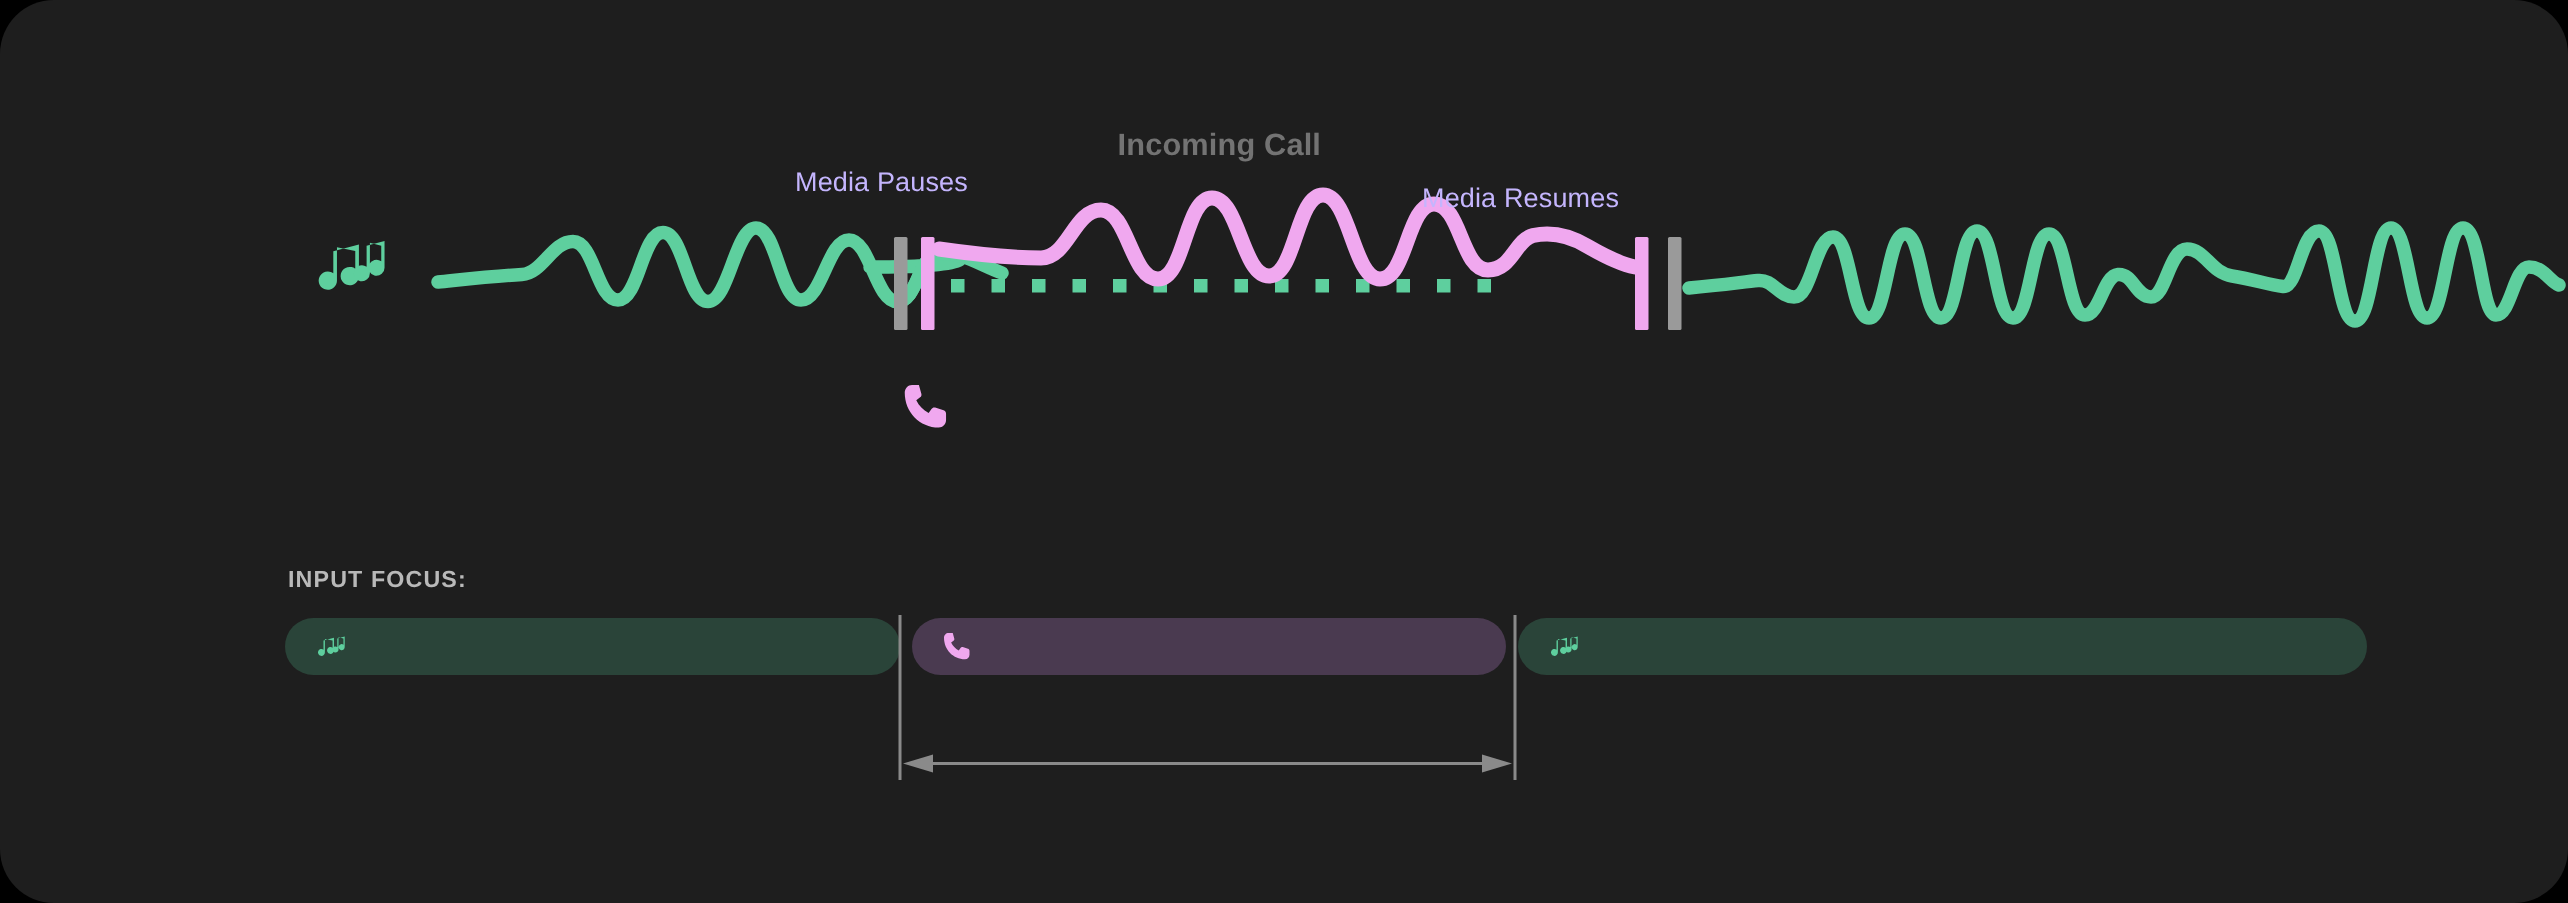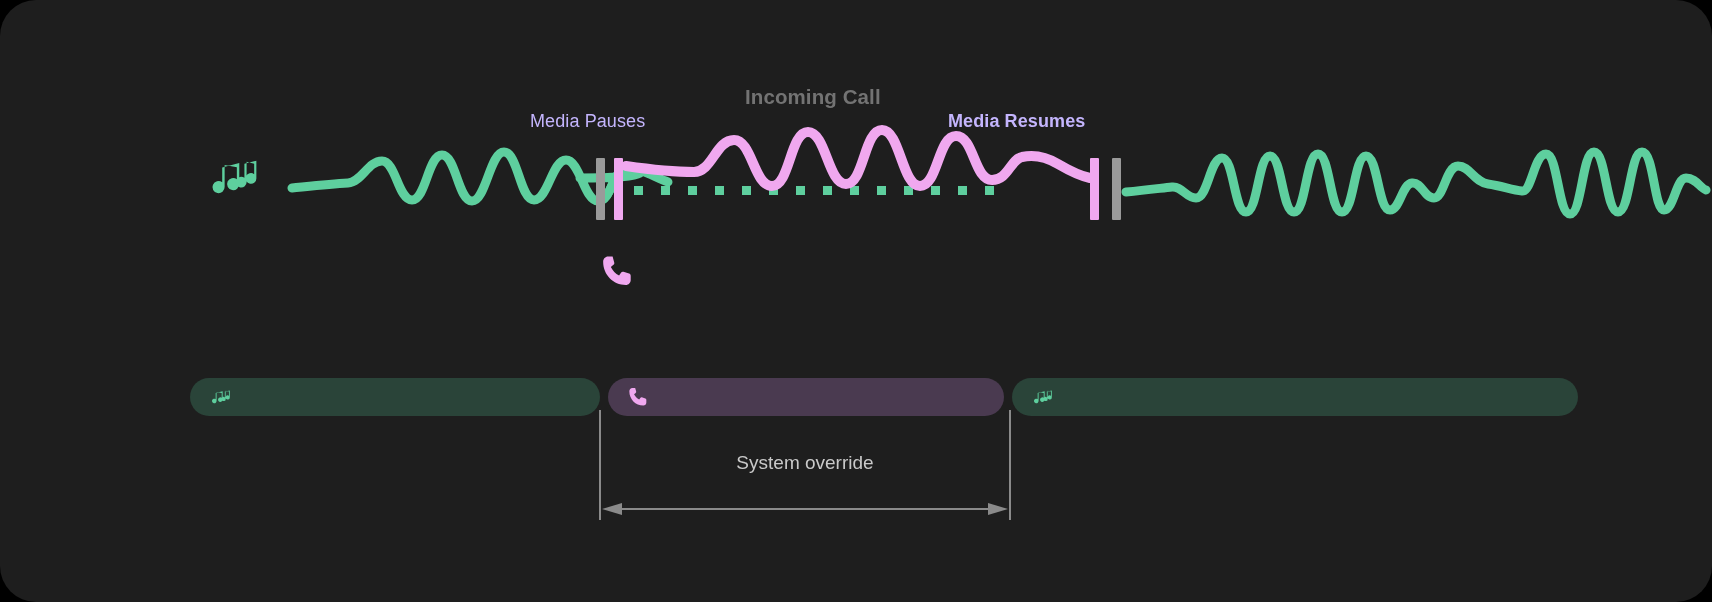--- a/index.html
+++ b/index.html
@@ -55,21 +55,21 @@
     color: #c4b5fd;
     font-weight: 400;
   }
   .lbl-call {
     font-size: 20.5px;
     color: #737373;
     font-weight: 600;
   }
   #label-media-pauses  { left: 530px; top: 111px; }
   #label-incoming-call { left: 745px; top: 85px; }
-  #label-media-resumes { left: 948px; top: 111px; font-weight: bold; }
+  #label-media-resumes { left: 948px; top: 122px; }
 
   
   .focus-block {
     position: absolute;
     left: 190px;
     top: 378px;
     width: 1400px;
   }
   .focus-title {
     font-size: 15.5px;
@@ -215,20 +215,21 @@
           <path d="M5.2 1.2 C 3.2 1.2 1.6 2.9 1.6 5.0 C 1.6 14.6 9.0 22.2 18.4 22.2 C 20.4 22.2 22.0 20.6 22.0 18.5 L22.0 15.4 C 22.0 14.6 21.5 13.9 20.8 13.7 L16.6 12.4 C 15.9 12.2 15.2 12.5 14.8 13.1 L13.4 15.1 C 10.7 13.7 8.6 11.5 7.3 8.8 L9.2 7.3 C 9.8 6.9 10.0 6.2 9.8 5.5 L8.6 1.2 Z"></path>
         </g>
       </svg>
 
       <div class="lbl lbl-media" id="label-media-pauses">Media Pauses</div>
       <div class="lbl lbl-call" id="label-incoming-call">Incoming Call</div>
       <div class="lbl lbl-media" id="label-media-resumes">Media Resumes</div>
     </div>
 
     <div class="focus-block">
+      <div class="focus-title">INPUT FOCUS:</div>
 
       <div class="focus-row">
 
         <div class="chip" id="chip-media-1">
           <svg class="glyph" width="22" height="22" viewBox="0 0 40 26" fill="#5ecf9e">
             <path d="M12 4 L12 20 A4.2 4.2 0 1 1 10.3 16.8 L10.3 5.8 L23 2.4 L23 17.6 A4.2 4.2 0 1 1 21.3 14.4 L21.3 5.6 Z"></path>
             <path d="M28.5 1.8 L28.5 16.5 A3.7 3.7 0 1 1 27 13.7 L27 3.2 L36 1.0 L36 13.6 A3.7 3.7 0 1 1 34.5 10.8 L34.5 3.2 Z"></path>
           </svg>
         </div>
 
@@ -248,17 +249,16 @@
     </div>
 
     <div class="override">
       <svg class="ov-svg" viewBox="0 0 1400 120">
         <line x1="410" y1="0" x2="410" y2="110" stroke="#8a8a8a" stroke-width="2"></line>
         <line x1="820" y1="0" x2="820" y2="110" stroke="#8a8a8a" stroke-width="2"></line>
         <line x1="418" y1="99" x2="812" y2="99" stroke="#8a8a8a" stroke-width="2"></line>
         <polygon points="412,99 432,93 432,105" fill="#8a8a8a"></polygon>
         <polygon points="818,99 798,93 798,105" fill="#8a8a8a"></polygon>
       </svg>
-      <div class="ov-label" style="left:410px; width:410px;">System override</div>
     </div>
 
   </div>
 </div>
 
 </body></html>

